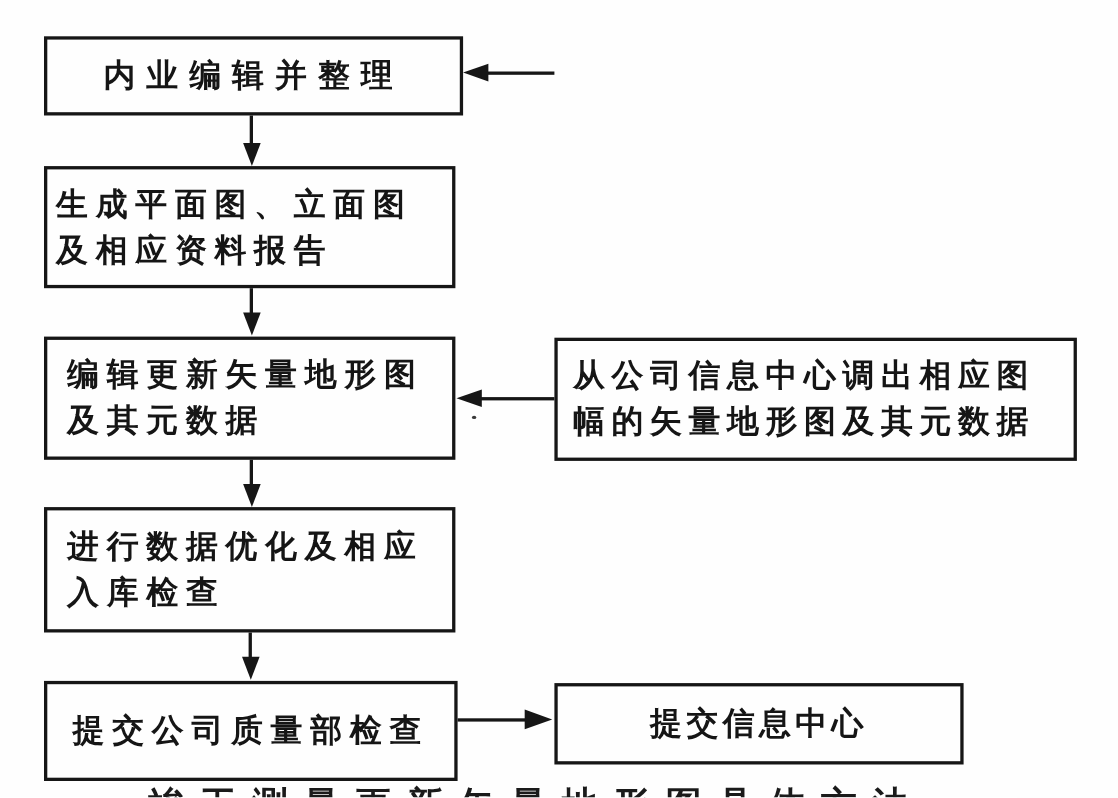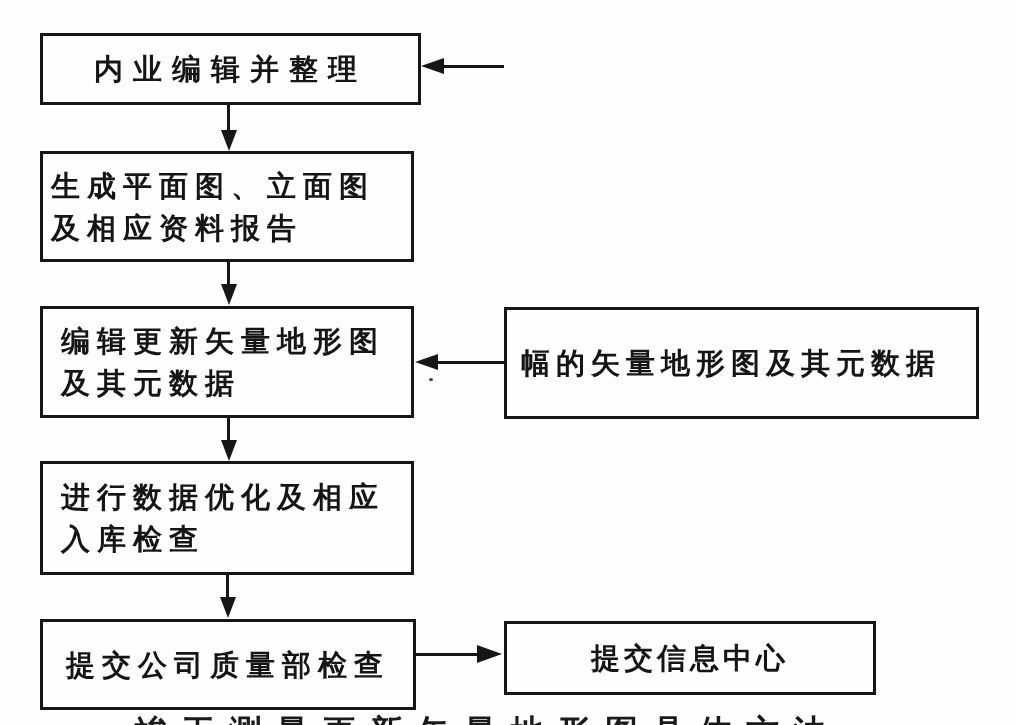--- a/index.html
+++ b/index.html
@@ -87,20 +87,21 @@
 
   <div class="vline" style="left:227px;top:262px;height:25px;"></div>
   <div class="head-down" style="left:221px;top:284px;"></div>
 
   <div class="box" style="left:40px;top:306px;width:374px;height:112px;padding-left:18px;">
     <div class="box-line" style="letter-spacing:7px;">编辑更新矢量地形图</div>
     <div class="box-line" style="letter-spacing:7px;">及其元数据</div>
   </div>
 
   <div class="box" style="left:504px;top:307px;width:475px;height:112px;padding-left:14px;">
+    <div class="box-line" style="letter-spacing:6px;">从公司信息中心调出相应图</div>
     <div class="box-line" style="letter-spacing:6px;">幅的矢量地形图及其元数据</div>
   </div>
 
   <div class="hline" style="left:428px;top:361px;width:76px;"></div>
   <div class="head-left" style="left:415px;top:354px;"></div>
   <div class="speck" style="left:429px;top:378px;"></div>
 
   <div class="vline" style="left:227px;top:418px;height:25px;"></div>
   <div class="head-down" style="left:221px;top:440px;"></div>
 

